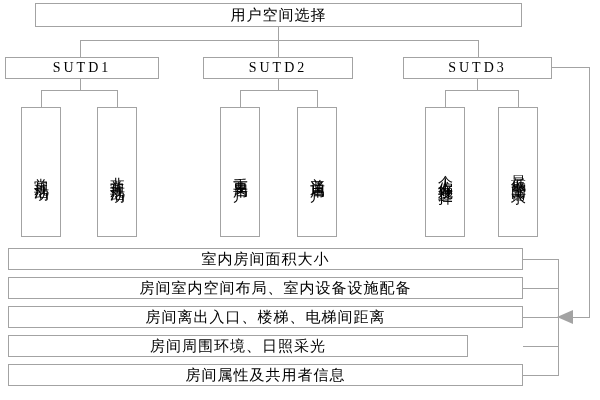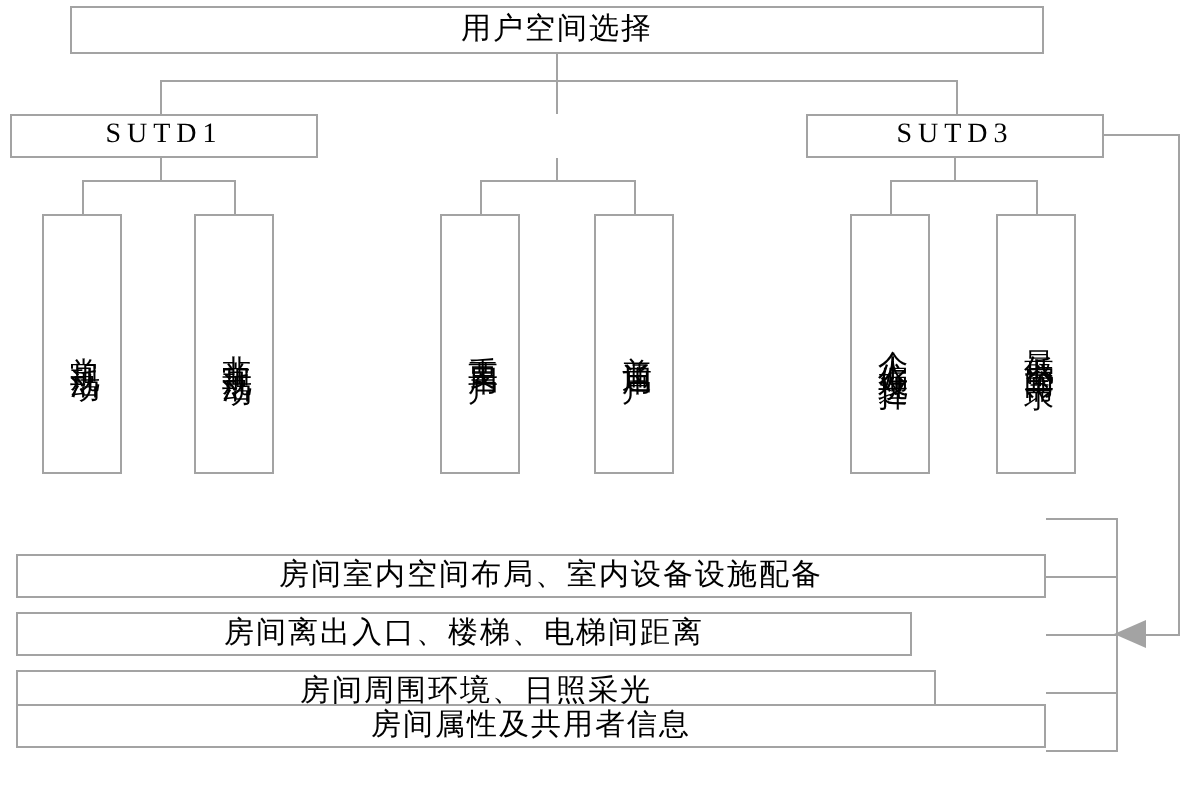--- a/index.html
+++ b/index.html
@@ -51,20 +51,23 @@
 
   <div class="ln" style="left:278px;top:27px;width:1px;height:13px;"></div>
   <div class="ln" style="left:80px;top:40px;width:399px;height:1px;"></div>
   <div class="ln" style="left:80px;top:40px;width:1px;height:17px;"></div>
   <div class="ln" style="left:278px;top:40px;width:1px;height:17px;"></div>
   <div class="ln" style="left:478px;top:40px;width:1px;height:17px;"></div>
 
   <div class="box sutd" style="left:5px;top:57px;width:154px;height:22px;">
     <span>SUTD1</span>
   </div>
+  <div class="box sutd" style="left:203px;top:57px;width:150px;height:22px;">
+    <span>SUTD2</span>
+  </div>
   <div class="box sutd" style="left:403px;top:57px;width:149px;height:22px;text-align:right;">
     <span>SUTD3</span>
   </div>
 
   <div class="ln" style="left:80px;top:79px;width:1px;height:11px;"></div>
   <div class="ln" style="left:41px;top:90px;width:77px;height:1px;"></div>
   <div class="ln" style="left:41px;top:90px;width:1px;height:17px;"></div>
   <div class="ln" style="left:117px;top:90px;width:1px;height:17px;"></div>
 
   <div class="ln" style="left:278px;top:79px;width:1px;height:11px;"></div>
@@ -89,30 +92,33 @@
   <div class="box vbox" style="left:297px;top:107px;width:40px;height:130px;">
     <span>普通用户</span>
   </div>
   <div class="box vbox" style="left:425px;top:107px;width:40px;height:130px;">
     <span>个人偏好选择</span>
   </div>
   <div class="box vbox" style="left:498px;top:107px;width:40px;height:130px;">
     <span>最低空间需求</span>
   </div>
 
+  <div class="box bar" style="left:8px;top:248px;width:515px;height:22px;">
+    <span>室内房间面积大小</span>
+  </div>
   <div class="box bar" style="left:8px;top:277px;width:515px;height:22px;padding-left:20px;">
     <span>房间室内空间布局、室内设备设施配备</span>
   </div>
-  <div class="box bar" style="left:8px;top:306px;width:448px;height:22px;">
+  <div class="box bar" style="left:8px;top:306px;width:515px;height:22px;">
     <span>房间离出入口、楼梯、电梯间距离</span>
   </div>
   <div class="box bar" style="left:8px;top:335px;width:460px;height:22px;">
     <span>房间周围环境、日照采光</span>
   </div>
-  <div class="box bar" style="left:8px;top:352px;width:515px;height:22px;">
+  <div class="box bar" style="left:8px;top:364px;width:515px;height:22px;">
     <span>房间属性及共用者信息</span>
   </div>
 
   <div class="ln" style="left:523px;top:259px;width:35px;height:1px;"></div>
   <div class="ln" style="left:523px;top:288px;width:35px;height:1px;"></div>
   <div class="ln" style="left:523px;top:317px;width:35px;height:1px;"></div>
   <div class="ln" style="left:523px;top:346px;width:35px;height:1px;"></div>
   <div class="ln" style="left:523px;top:375px;width:35px;height:1px;"></div>
   <div class="ln" style="left:558px;top:259px;width:1px;height:117px;"></div>
 

